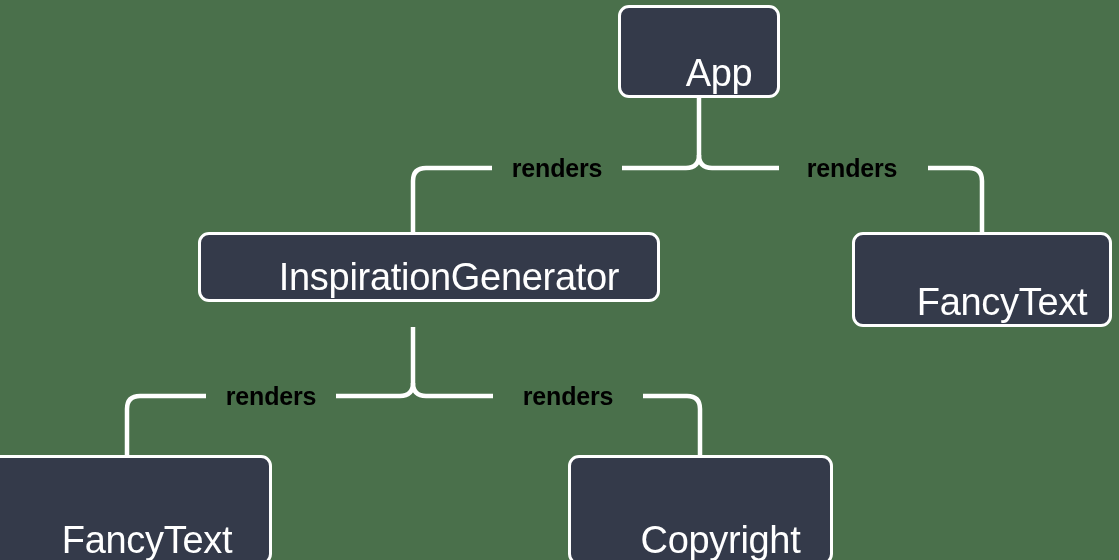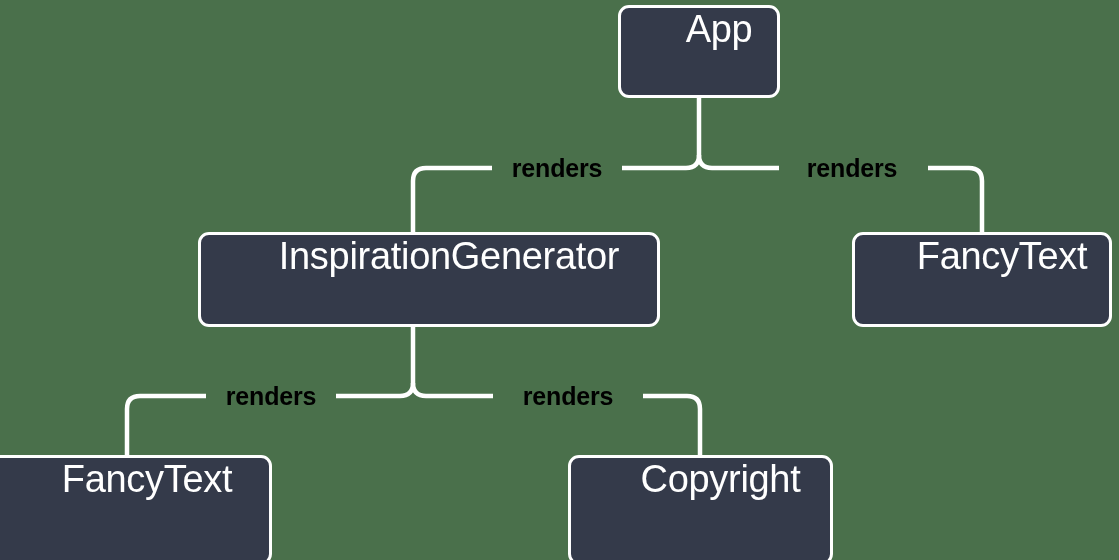--- a/index.html
+++ b/index.html
@@ -23,21 +23,21 @@
     height: 560px;
     pointer-events: none;
   }
   .node {
     position: absolute;
     box-sizing: border-box;
     background: #343a4a;
     border: 3px solid #ffffff;
     border-radius: 11px;
     display: flex;
-    align-items: flex-start;
+    align-items: flex-end;
     justify-content: center;
     color: #ffffff;
     font-size: 38px;
     font-weight: 400;
     letter-spacing: -0.3px;
     white-space: nowrap;
     z-index: 2;
     padding-left: 40px;
   }
   .edge-label {
@@ -75,21 +75,21 @@
 
       <path d="M 413 383 Q 413 396 426 396 L 493 396"></path>
       <path d="M 643 396 L 687 396 Q 700 396 700 409 L 700 455"></path>
     </g>
   </svg>
 
   <div class="node" style="left:618px; top:5px; width:162px; height:93px;">
     <span>App</span>
   </div>
 
-  <div class="node" style="left:198px; top:232px; width:462px; height:95px;">
+  <div class="node" style="left:198px; top:232px; width:462px; height:70px;">
     <span>InspirationGenerator</span>
   </div>
 
   <div class="node" style="left:852px; top:232px; width:260px; height:95px;">
     <span>FancyText</span>
   </div>
 
   <div class="node" style="left:-18px; top:455px; width:290px; height:110px;">
     <span>FancyText</span>
   </div>

